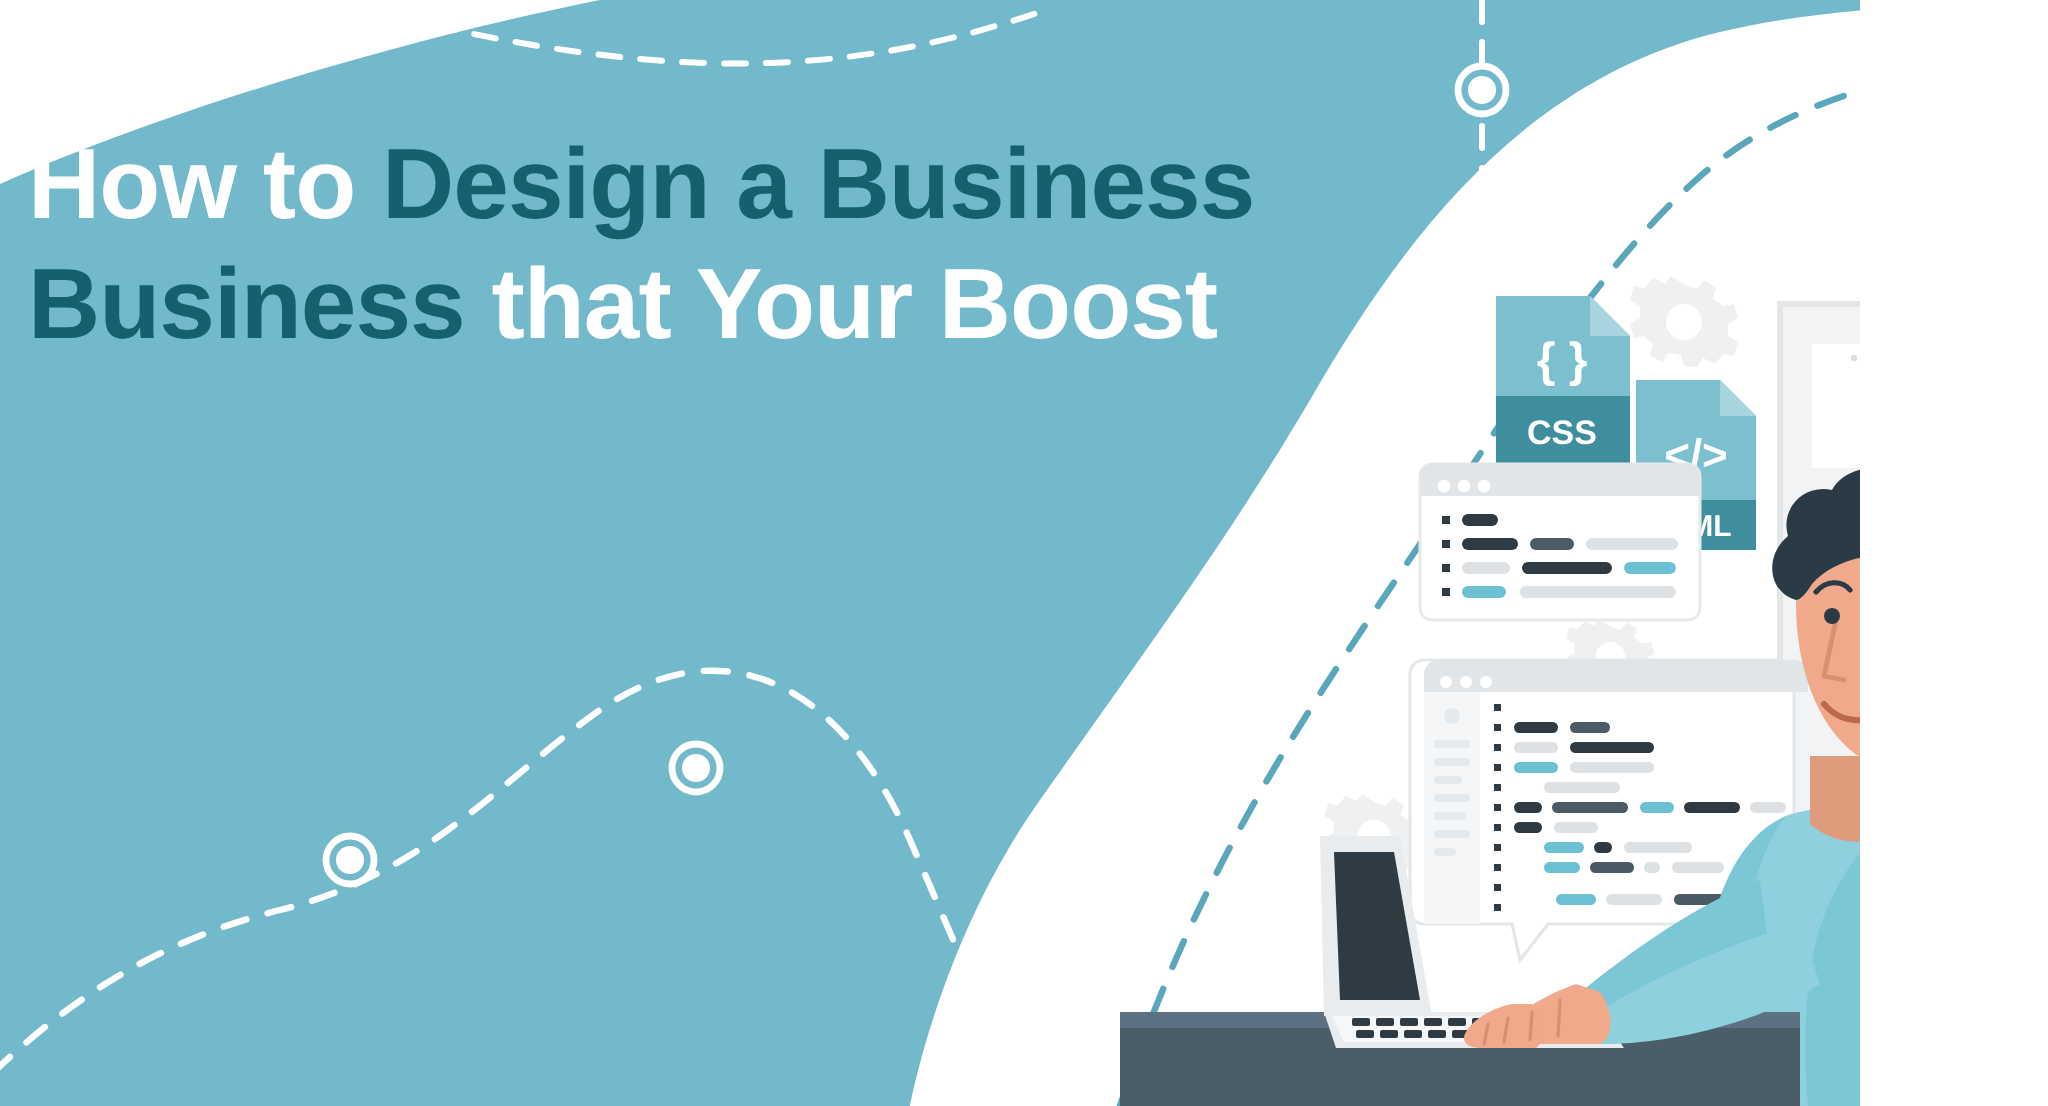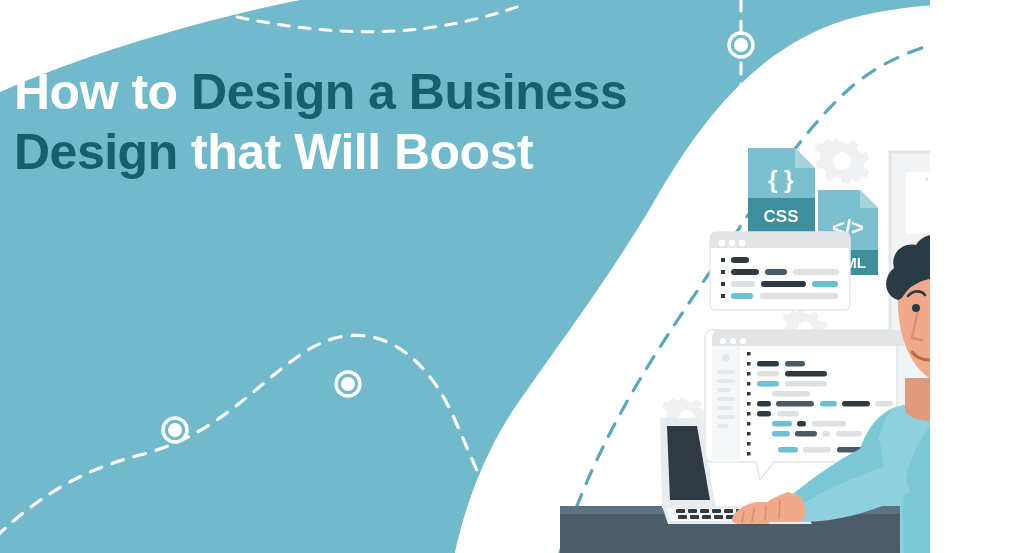--- a/index.html
+++ b/index.html
@@ -79,21 +79,21 @@
       <circle cx="348" cy="384" r="12" fill="#72bacb" stroke="#ffffff" stroke-width="3.4"></circle>
       <circle cx="348" cy="384" r="7" fill="#ffffff"></circle>
 
       <circle cx="175" cy="430" r="12" fill="#72bacb" stroke="#ffffff" stroke-width="3.4"></circle>
       <circle cx="175" cy="430" r="7" fill="#ffffff"></circle>
     </g>
   </svg>
 
   <div id="headline">
     <div class="hl-line"><span class="w-white">How to </span><span class="w-dark">Design a Business</span></div>
-    <div class="hl-line"><span class="w-dark">Design </span><span class="w-white">that Will Boost</span></div>
+    <div class="hl-line"><span class="w-dark">Business </span><span class="w-white">that Your Boost</span></div>
   </div>
 
   <svg id="art-svg" viewBox="0 0 1024 553">
 
     <g fill="#eef0f1">
       <g transform="translate(843,163) scale(1.0)">
         <path d="M0,-20 L5.5,-18.5 L9,-23 L15,-19 L13.5,-13.5 L18.5,-10 L24,-11 L26,-4 L21,-1 L21,5
                  L26,8 L24,15 L18.5,14 L14.5,19 L8.5,16 L5.5,20.5 L-1,20 L-2.5,14.5 L-8.5,13.5
                  L-12,18 L-18,14.5 L-16.5,9 L-21,5 L-26,6 L-28,-1 L-23,-4 L-23,-10 L-28,-13 L-26,-20
                  L-20.5,-19 L-16.5,-24 L-10.5,-21 L-7.5,-25 Z"></path>

